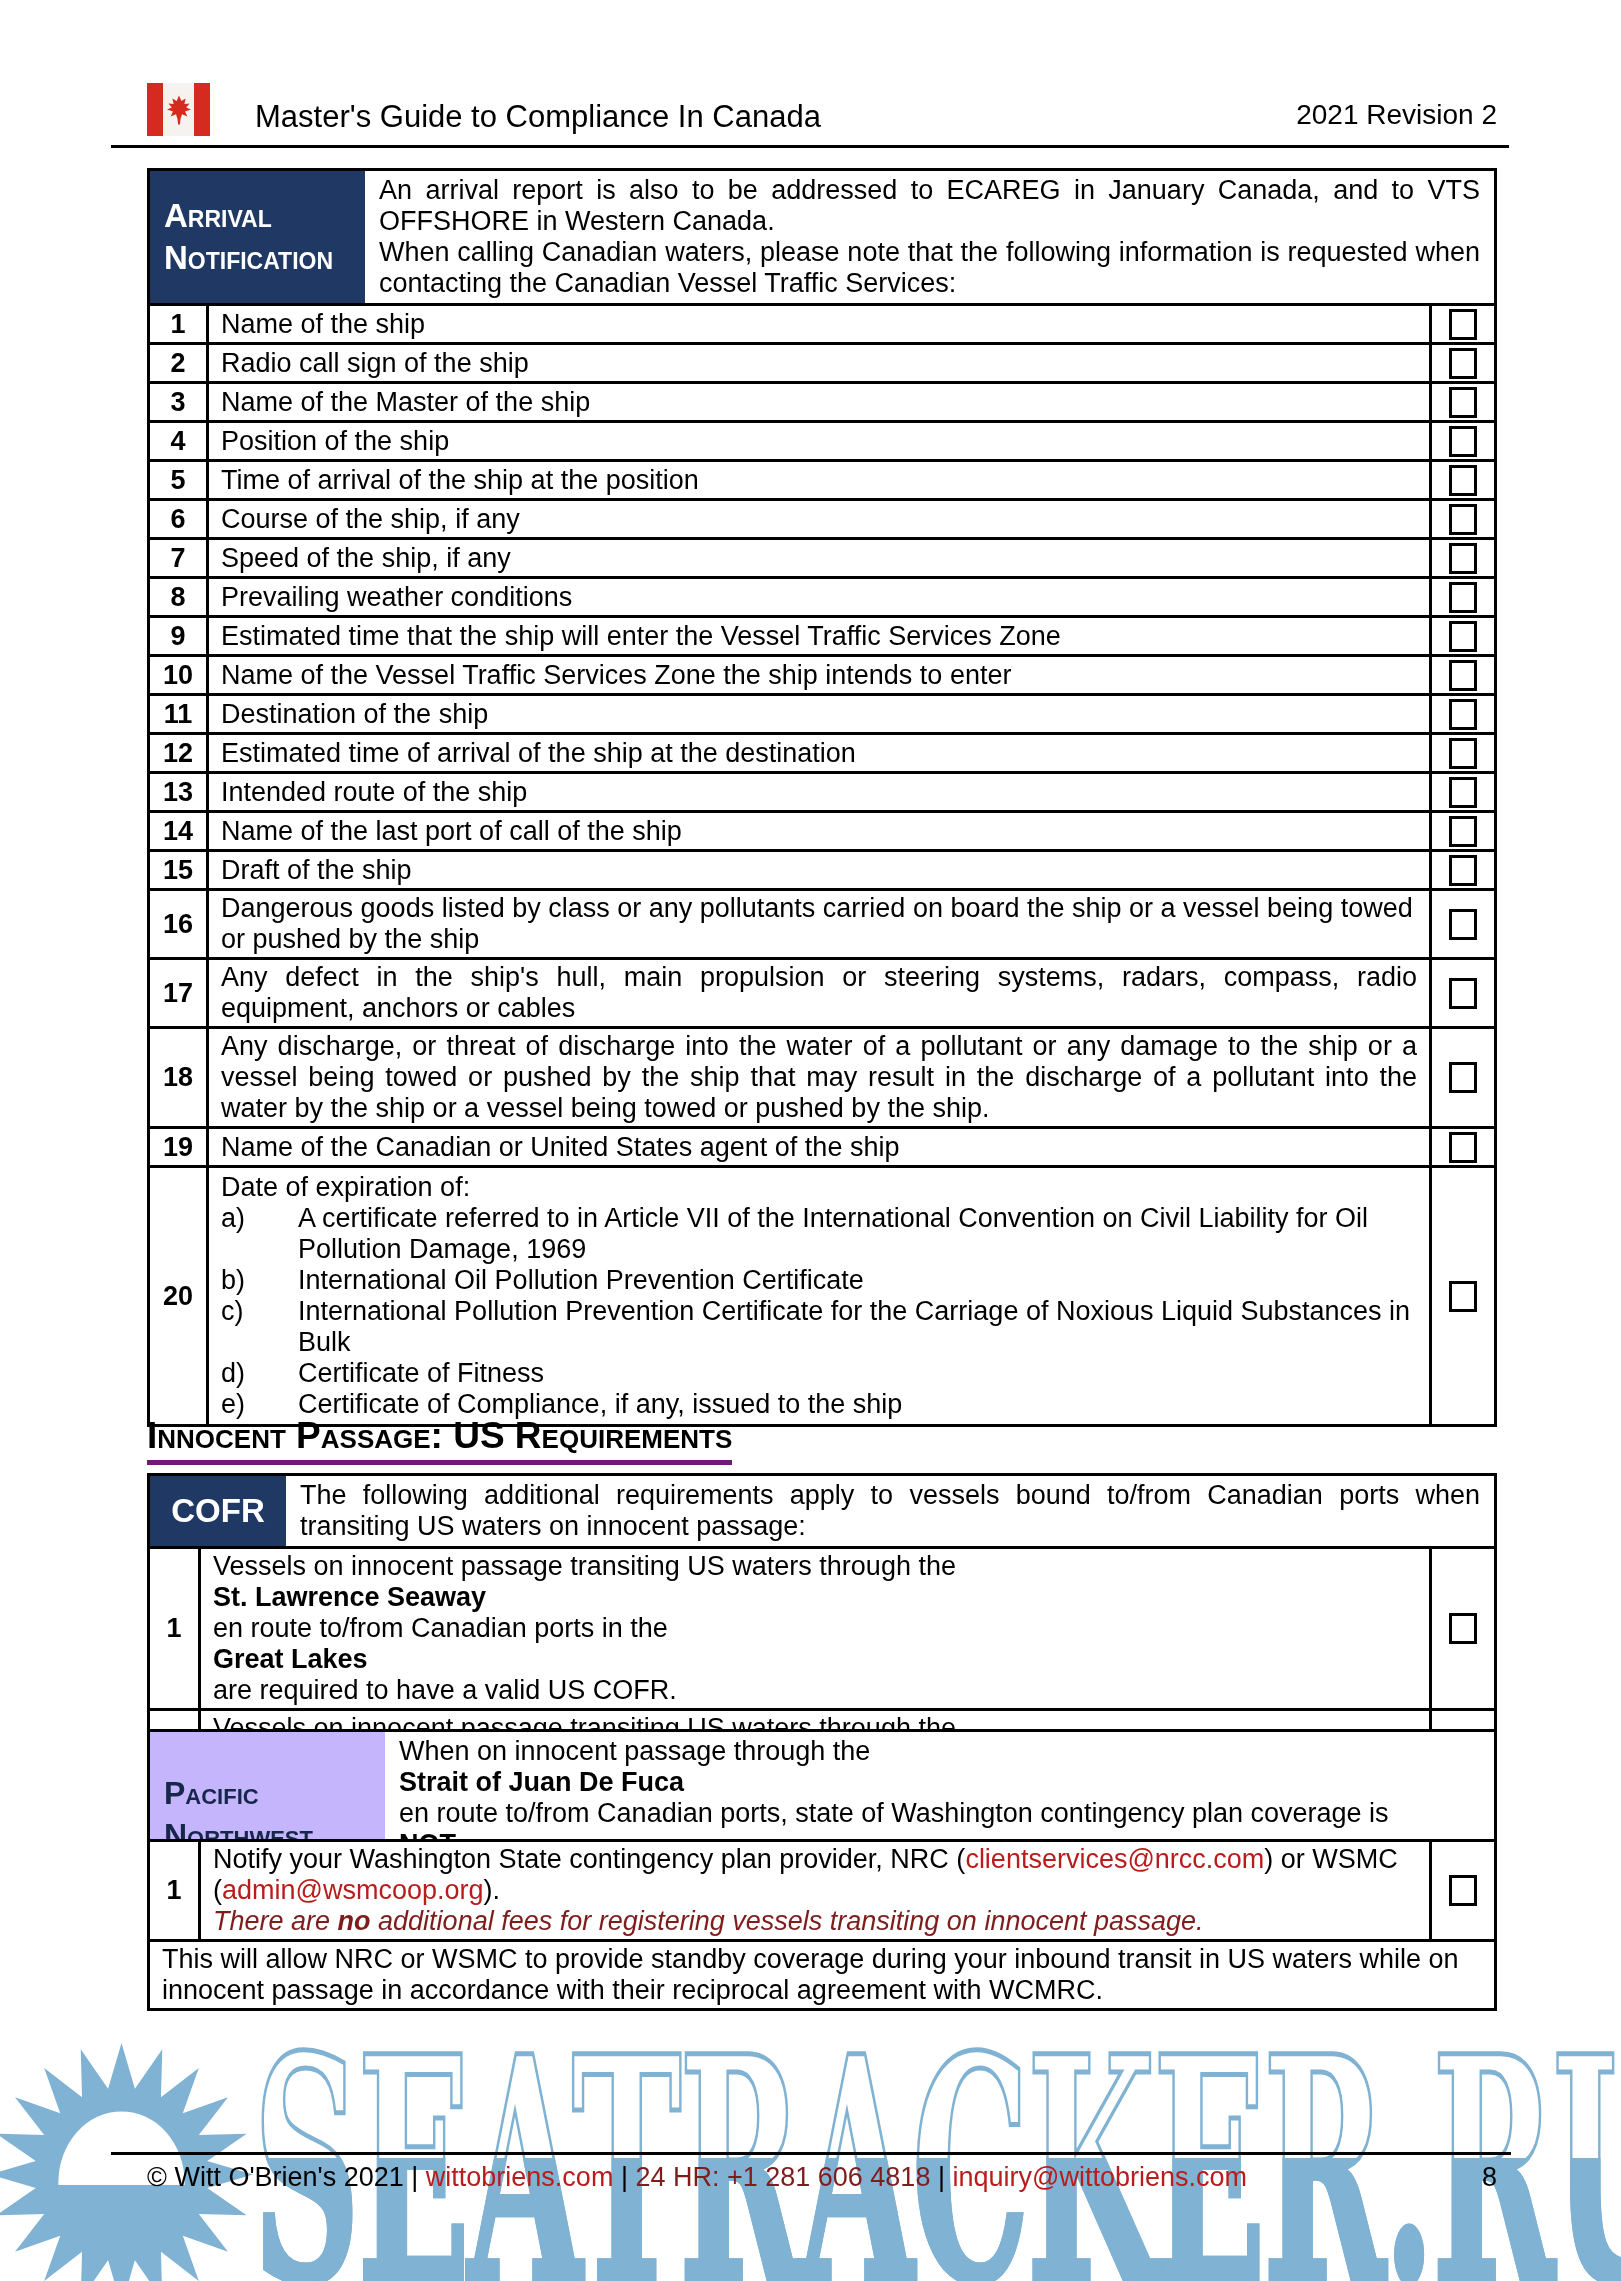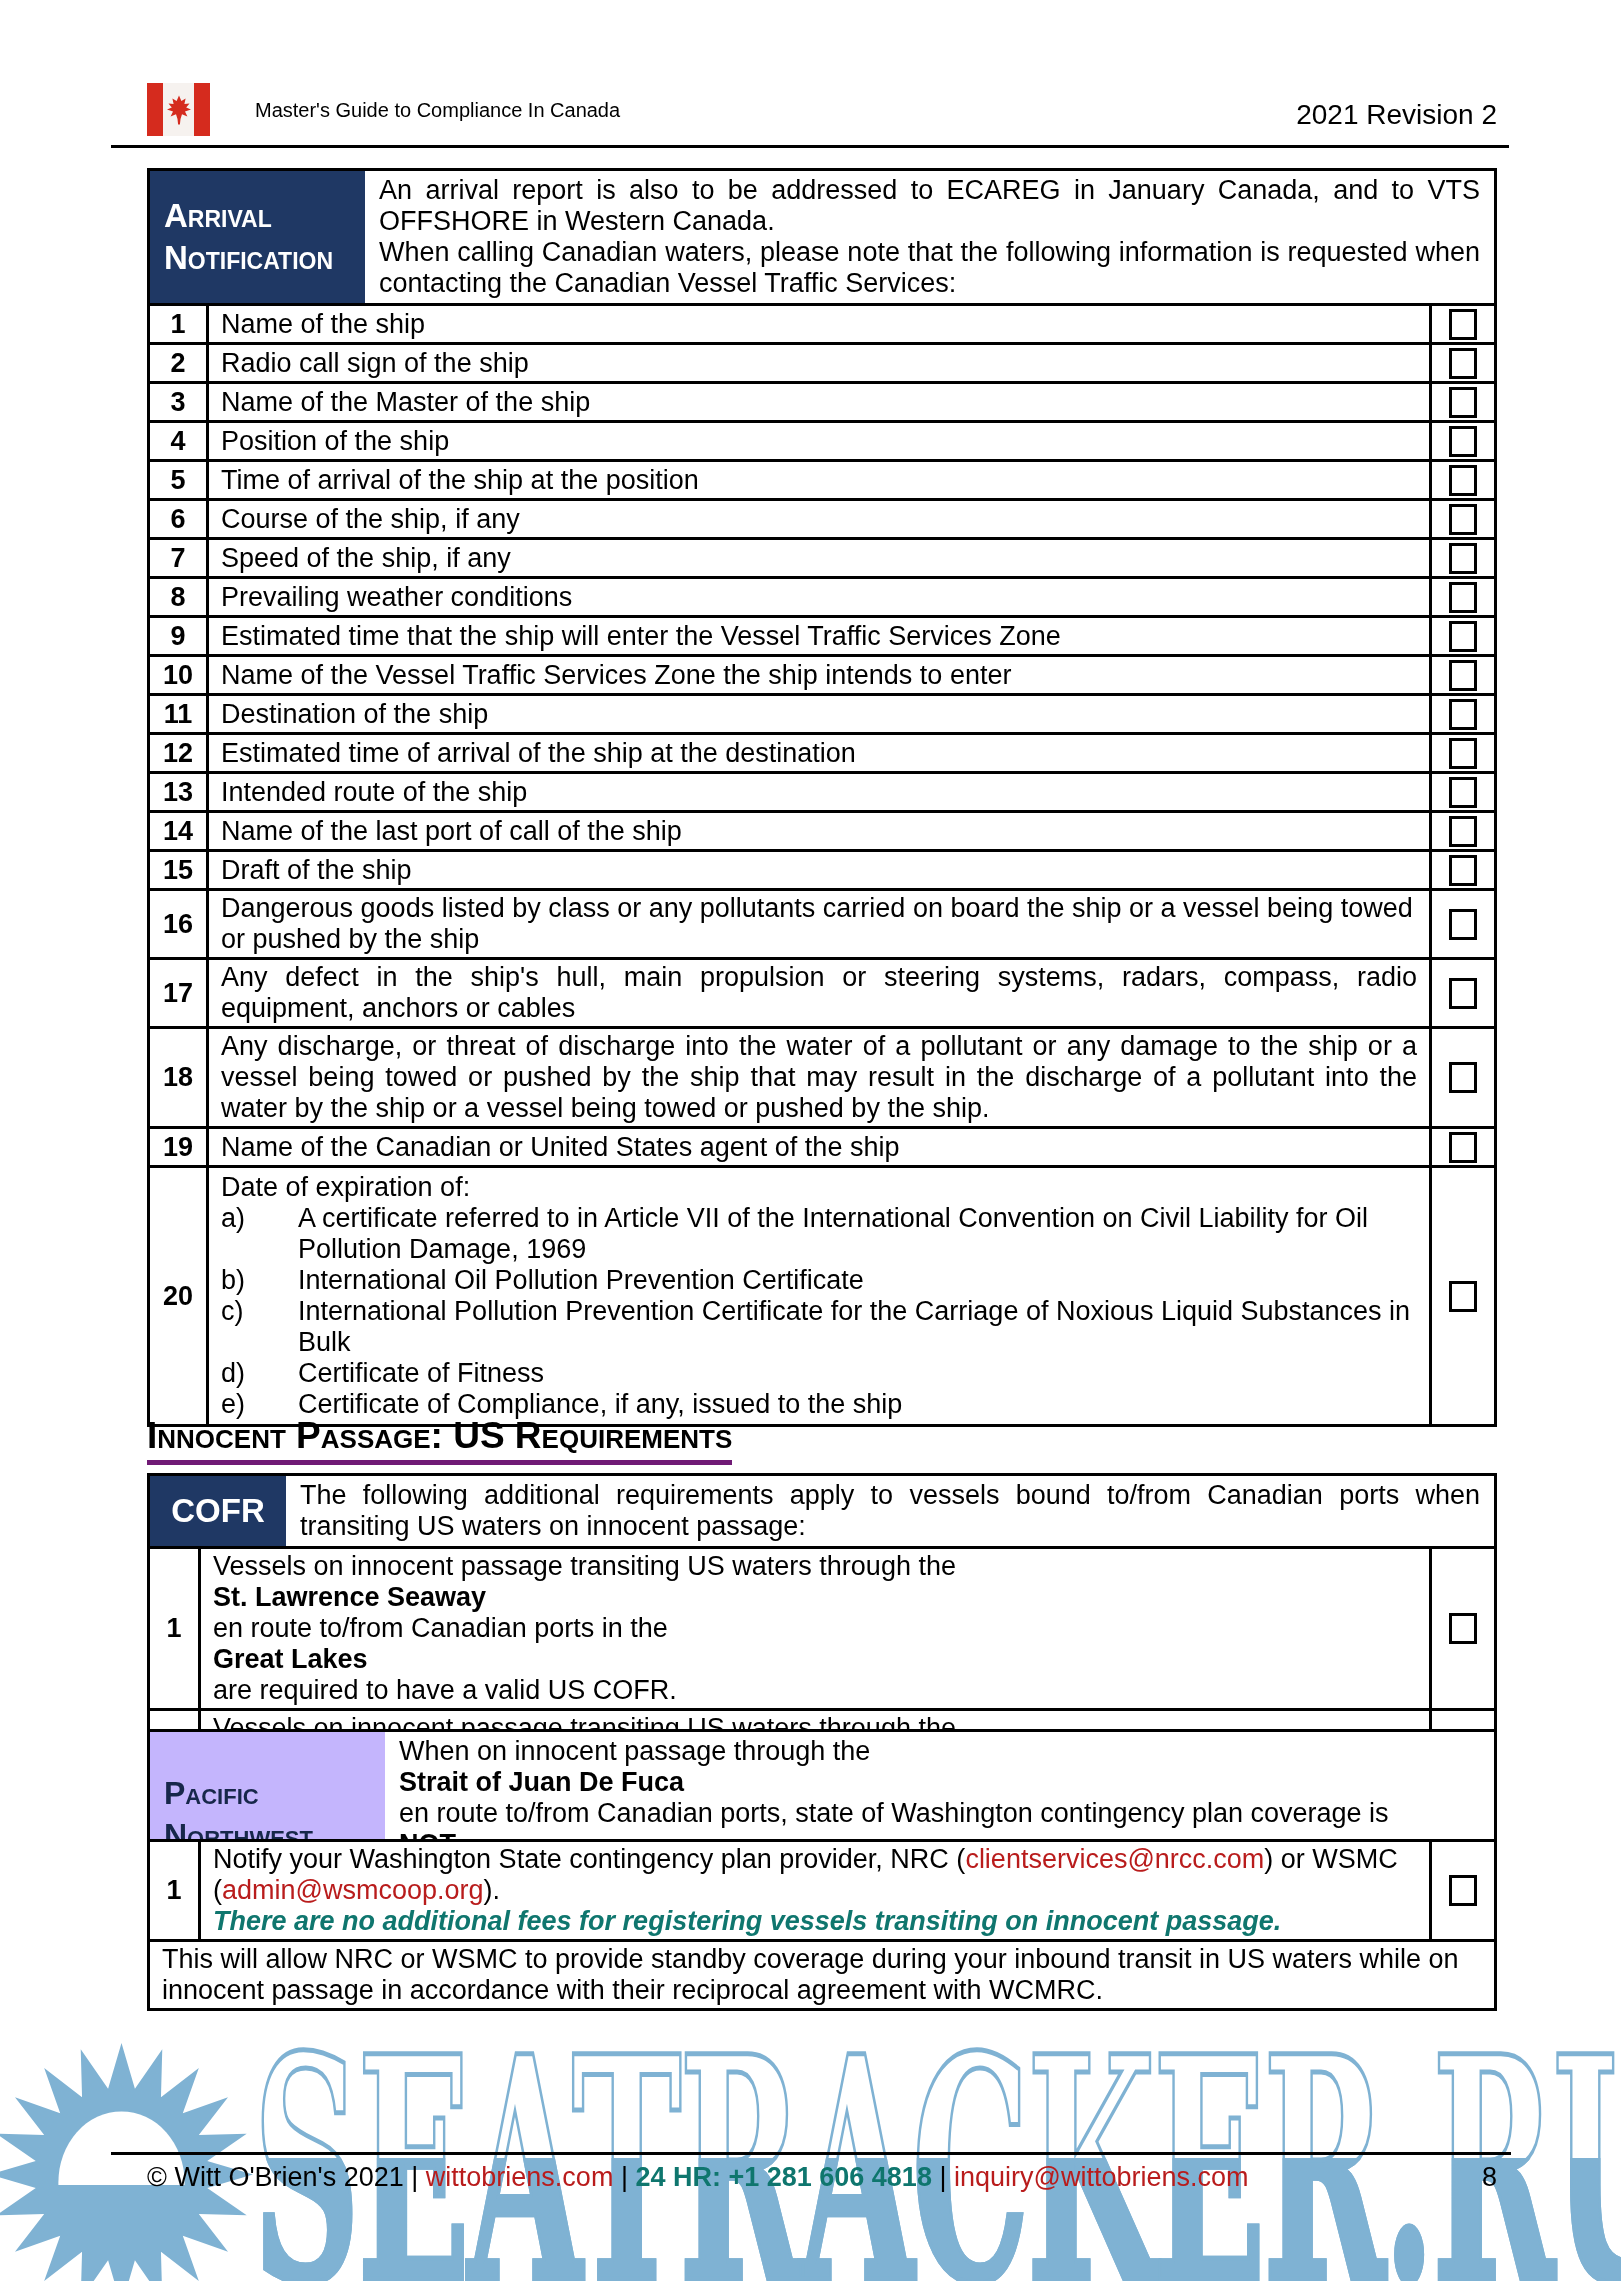--- a/index.html
+++ b/index.html
@@ -3,21 +3,21 @@
 <meta charset="utf-8">
 <style>
   html,body{margin:0;padding:0;background:#fff;}
   .page{position:relative;width:1622px;height:2281px;background:#fff;overflow:hidden;
         font-family:"Liberation Sans",sans-serif;color:#000;}
 
   
   .hdr-flag{position:absolute;left:147px;top:83px;width:63px;height:53px;display:flex;}
   .hdr-flag .band{width:16px;background:#d52b1e;}
   .hdr-flag .mid{flex:1;background:#f6f2ef;display:flex;align-items:center;justify-content:center;}
-  .hdr-title{position:absolute;left:255px;top:99px;font-size:20px;text-align:right;}
+  .hdr-title{position:absolute;left:255px;top:99px;font-size:31px;text-align:right;}
   .hdr-rev{position:absolute;right:125px;top:99px;font-size:28px;}
   .hdr-rule{position:absolute;left:111px;top:145px;width:1398px;height:3px;background:#000;}
 
   
   .tbl{position:absolute;left:147px;width:1350px;border:3px solid #000;background:#fff;
        box-sizing:border-box;font-size:27px;line-height:31px;}
   .row{display:grid;border-top:3px solid #000;}
   .row:first-child{border-top:none;}
   .numcell{display:flex;align-items:center;justify-content:center;font-weight:bold;
            border-right:3px solid #000;}
@@ -56,21 +56,21 @@
   .t3 .row{grid-template-columns:235px 1fr;min-height:103px;}
   .t3 .headlabel{background:#c4b5fd;color:#17274a;font-size:32px;}
 
   
   .t4{top:1839px;}
   .t4 .row{grid-template-columns:51px 1fr 65px;}
   .t4 .row.full{grid-template-columns:1fr;}
 
   .b{font-weight:bold;}
   .i{font-style:italic;}
-  .red{color:#0f766e;font-weight:bold;}
+  .red{color:#7f1d1d;}
   .link{color:#b91c1c;}
 
   
   .f-rule{position:absolute;left:111px;top:2152px;width:1400px;height:3px;background:#000;z-index:3;}
   .f-text{position:absolute;left:147px;top:2162px;width:1350px;display:flex;
           justify-content:space-between;font-size:27px;z-index:3;}
 
   
   .wm-sun{position:absolute;left:-10px;top:2043px;width:263px;height:263px;z-index:1;}
   .wm-text{position:absolute;left:253px;top:2016px;z-index:2;white-space:nowrap;

